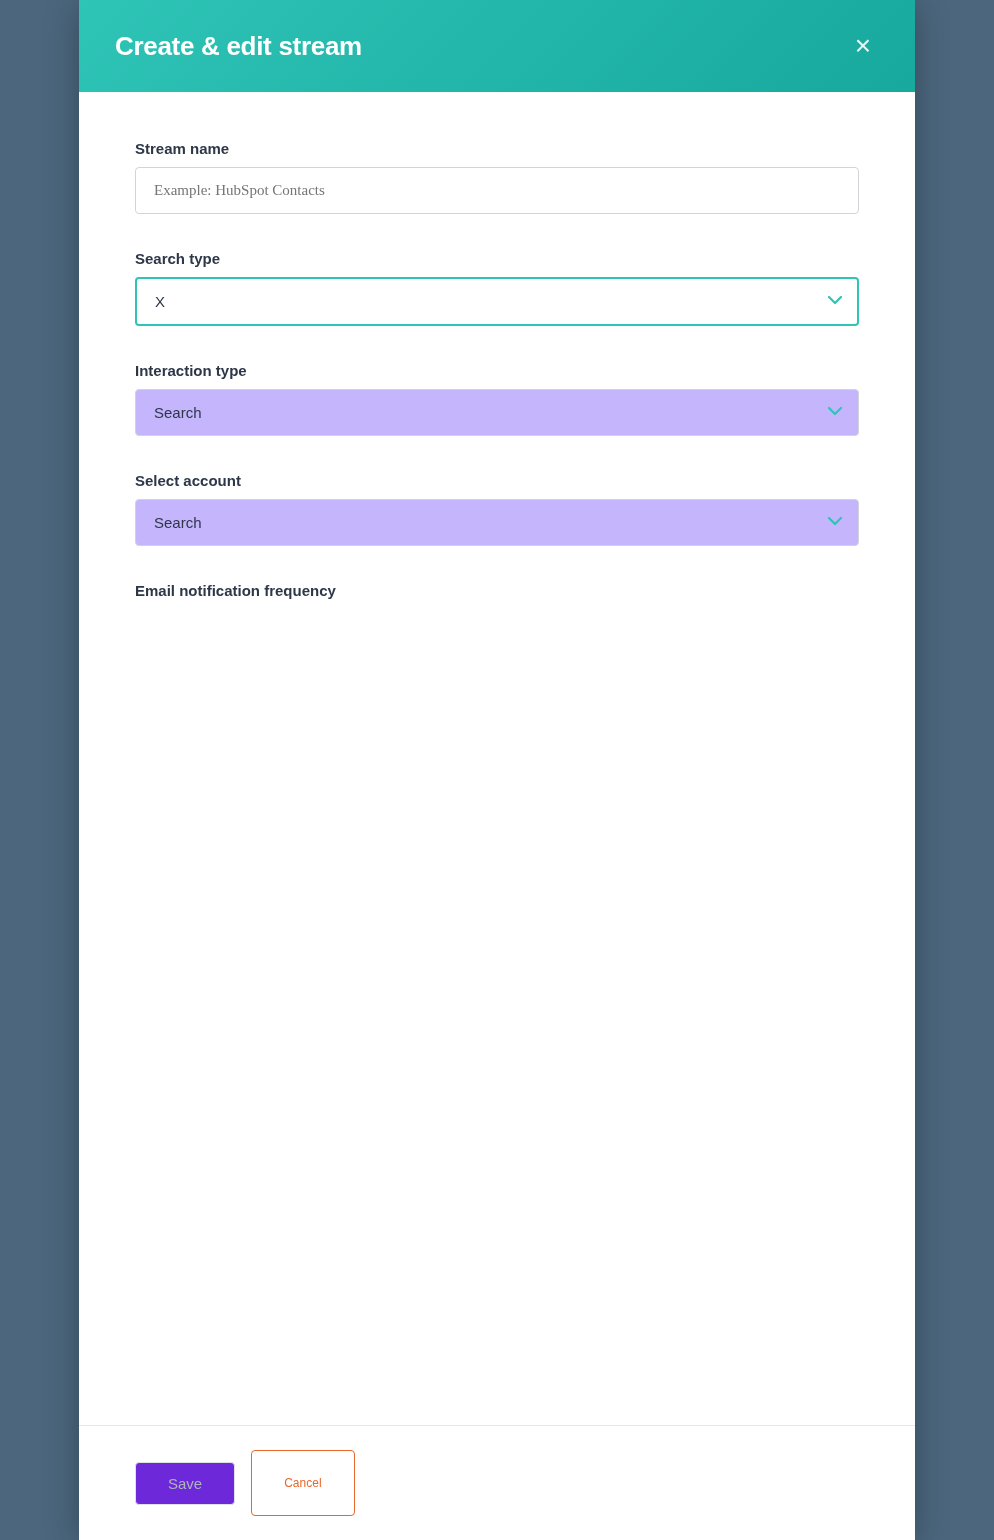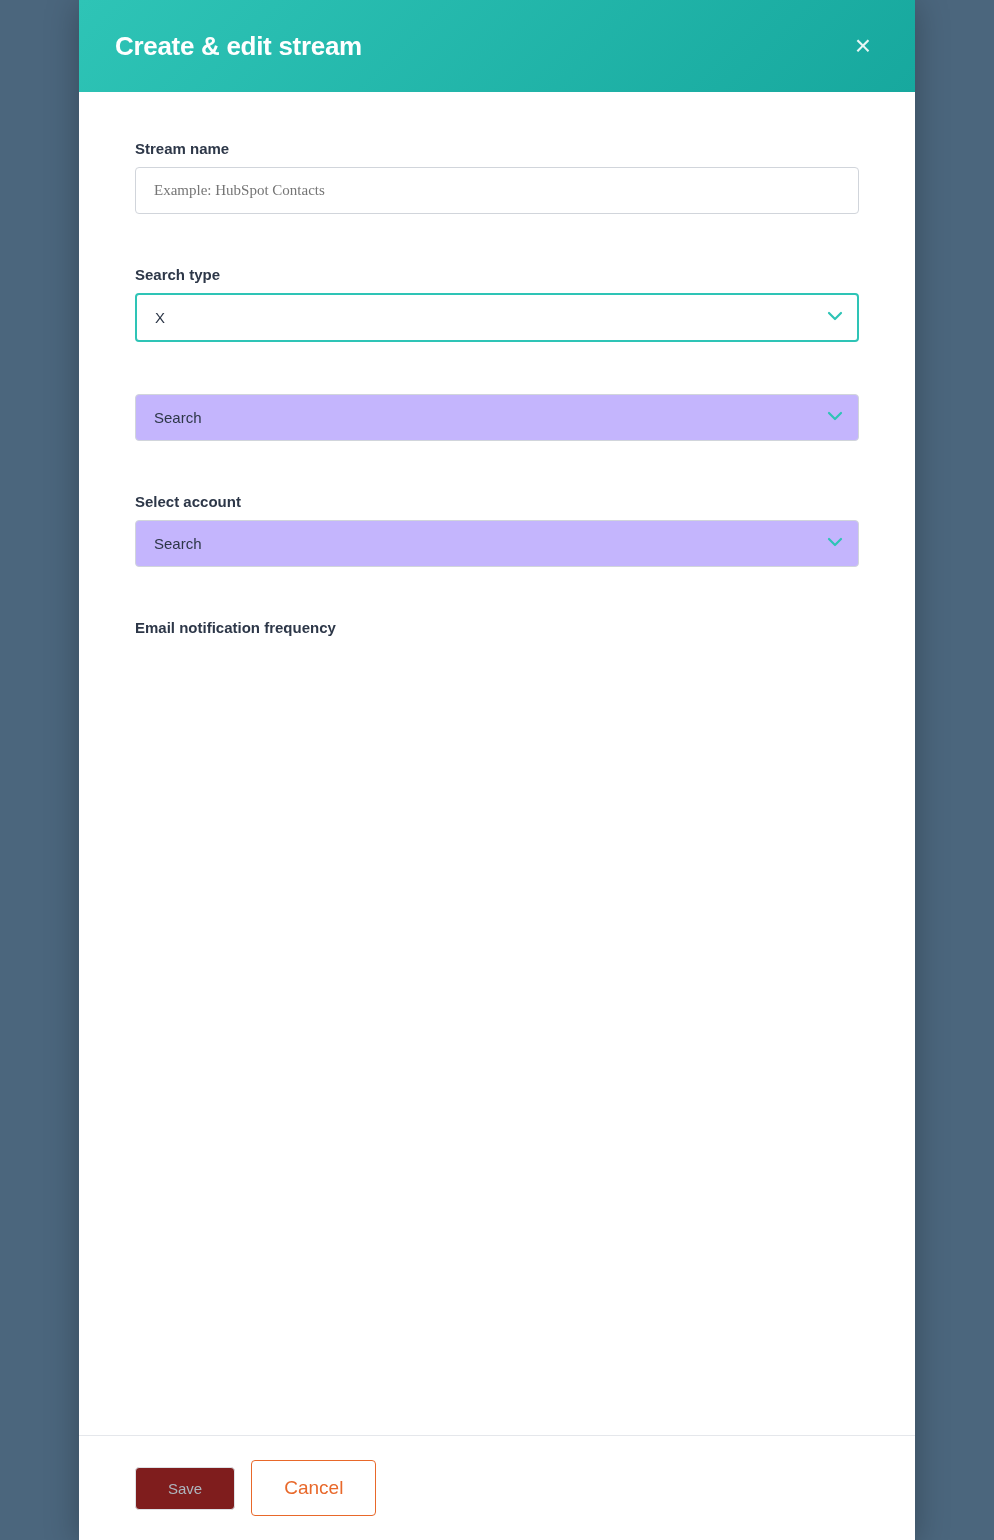--- a/index.html
+++ b/index.html
@@ -78,21 +78,21 @@
 
     .modal-body {
       padding: 48px 56px 32px 56px;
       flex: 1;
       display: flex;
       flex-direction: column;
       gap: 0;
     }
 
     .field-group {
-      margin-bottom: 52px;
+      margin-bottom: 36px;
     }
 
     .field-label {
       display: block;
       font-size: 15px;
       font-weight: 700;
       color: #2d3748;
       margin-bottom: 10px;
     }
 
@@ -154,38 +154,38 @@
       border-top: 1.5px solid #e5e7eb;
       padding: 24px 56px;
       display: flex;
       align-items: center;
       gap: 16px;
       background: #ffffff;
       flex-shrink: 0;
     }
 
     .btn-save {
-      background: #7f1d1d;
+      background: #6d28d9;
       color: #adb5bd;
       border: 1.5px solid #dee2e6;
       padding: 12px 32px;
       border-radius: 4px;
       font-size: 15px;
       font-weight: 500;
       cursor: not-allowed;
       min-width: 90px;
     }
 
     .btn-cancel {
       background: #ffffff;
       color: #e8682a;
       border: 1.5px solid #e8682a;
-      padding: 16px 32px;
-      border-radius: 4px;
-      font-size: 19px;
+      padding: 25px 32px;
+      border-radius: 4px;
+      font-size: 12px;
       font-weight: 500;
       cursor: pointer;
       min-width: 100px;
       transition: background 0.15s;
     }
 
     .spacer {
       flex: 1;
     }
   </style>
@@ -220,20 +220,21 @@
           </select>
           <span class="chevron-icon">
             <svg viewBox="0 0 16 16" xmlns="http://www.w3.org/2000/svg">
               <path d="M2 5l6 6 6-6" stroke="#2ec4b6" stroke-width="2.2" fill="none" stroke-linecap="round" stroke-linejoin="round"></path>
             </svg>
           </span>
         </div>
       </div>
 
       <div class="field-group">
+        <label class="field-label">Interaction type</label>
         <div class="select-wrapper">
           <select class="select-field">
             <option>Search</option>
             <option>Mentions</option>
             <option>Keywords</option>
             <option>Hashtags</option>
           </select>
           <span class="chevron-icon">
             <svg viewBox="0 0 16 16" xmlns="http://www.w3.org/2000/svg">
               <path d="M2 5l6 6 6-6" stroke="#2ec4b6" stroke-width="2.2" fill="none" stroke-linecap="round" stroke-linejoin="round"></path>

